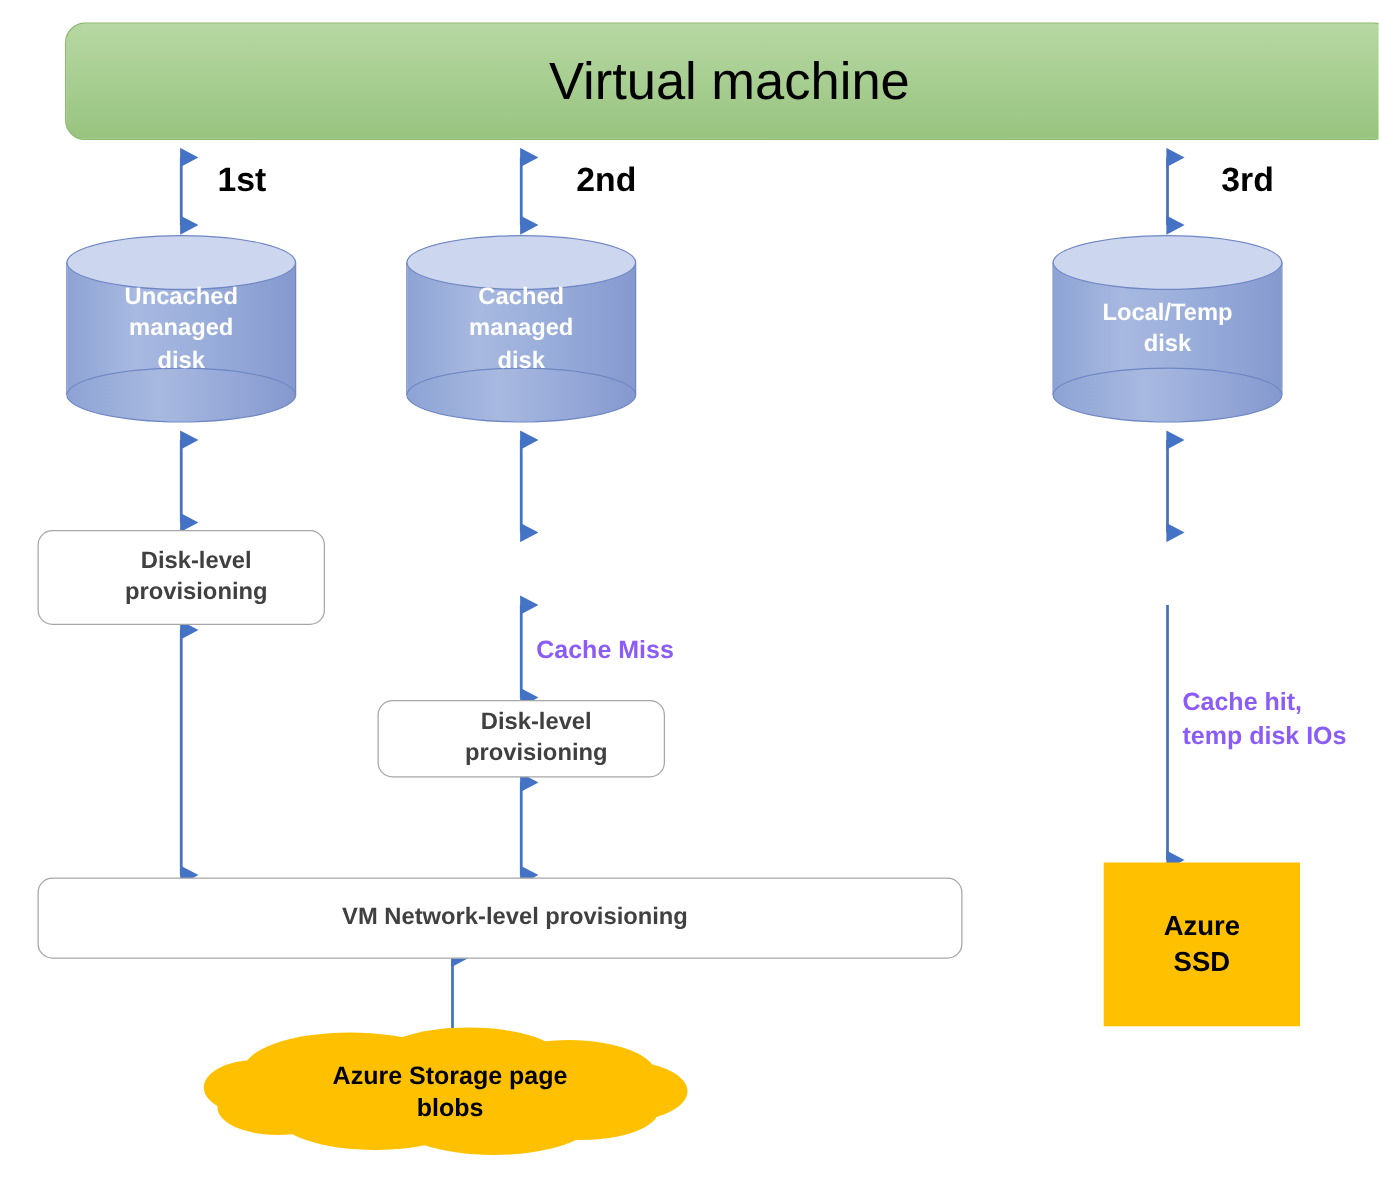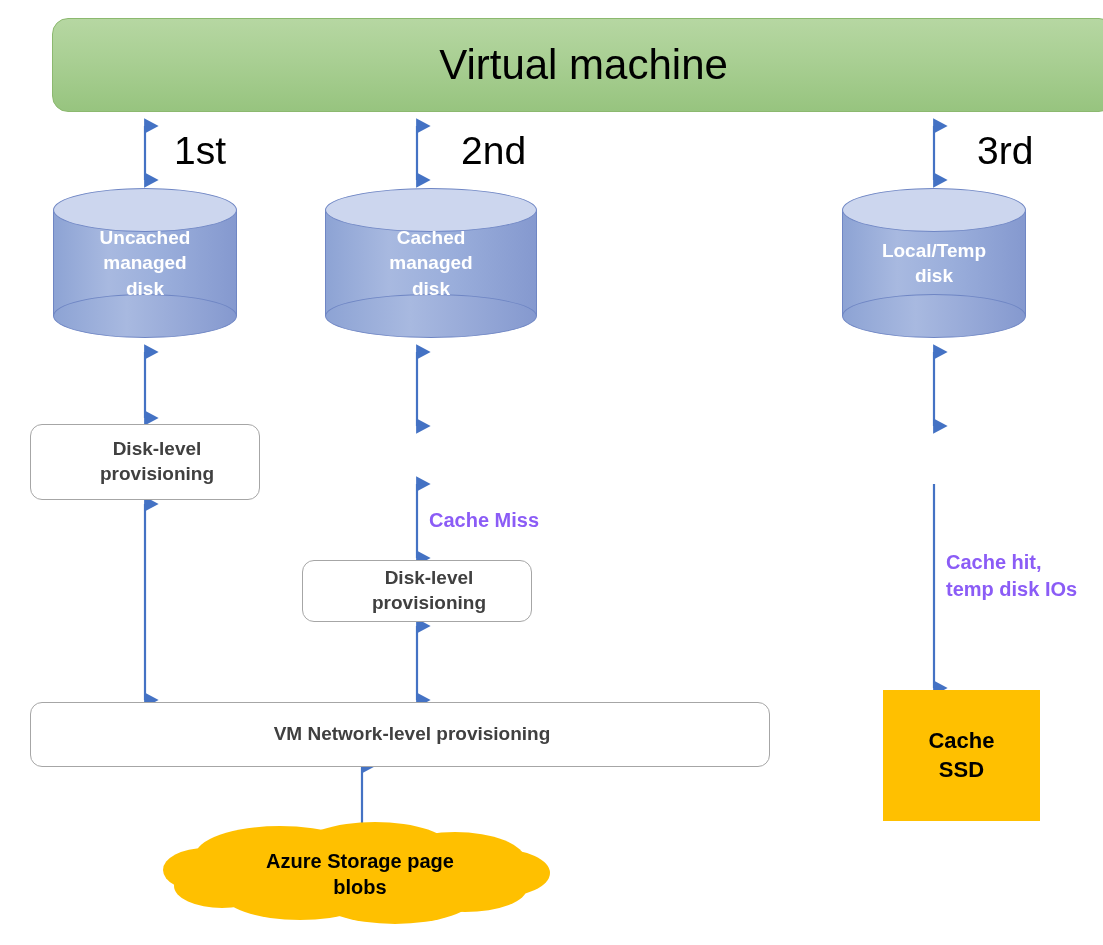--- a/index.html
+++ b/index.html
@@ -127,23 +127,23 @@
     font-size: 20px;
     font-weight: bold;
     line-height: 1.3;
     white-space: pre-line;
     z-index: 4;
   }
 
   
   .ord-label {
     position: absolute;
-    font-size: 39px;
-    color: #000000;
-    font-weight: 400;
+    font-size: 27px;
+    color: #000000;
+    font-weight: 700;
   }
   .annot-label {
     position: absolute;
     font-size: 20px;
     color: #8b5cf6;
     font-weight: bold;
     line-height: 1.35;
     white-space: pre-line;
   }
 
@@ -203,21 +203,21 @@
 
   <div class="cylinder" style="left:53px; top:188px; width:184px; height:150px;">
     <div class="cyl-body"></div>
     <div class="cyl-bottom"></div>
     <div class="cyl-top"></div>
     <div class="cyl-label">Uncached
 managed
 disk</div>
   </div>
 
-  <div class="cylinder" style="left:325px; top:188px; width:184px; height:150px;padding-left:28px;">
+  <div class="cylinder" style="left:325px; top:188px; width:184px; height:150px;">
     <div class="cyl-body"></div>
     <div class="cyl-bottom"></div>
     <div class="cyl-top"></div>
     <div class="cyl-label">Cached
 managed
 disk</div>
   </div>
 
   <div class="cylinder" style="left:842px; top:188px; width:184px; height:150px;">
     <div class="cyl-body"></div>
@@ -233,21 +233,21 @@
 
   <div class="proc-box" style="left:302px; top:560px; width:230px; height:62px;">Disk-level
 provisioning</div>
 
   <div class="proc-box" style="left:30px; top:702px; width:740px; height:65px;">VM Network-level provisioning</div>
 
   <div class="annot-label" style="left:429px; top:507px;">Cache Miss</div>
   <div class="annot-label" style="left:946px; top:549px;">Cache hit,
 temp disk IOs</div>
 
-  <div id="server-ssd" class="abs" style="left:856px; top:690px; width:157px; height:131px;">Cache
+  <div id="server-ssd" class="abs" style="left:856px; top:690px; width:157px; height:131px;">Azure
 SSD</div>
 
   <svg id="cloud-shape" width="400" height="110" style="left:160px; top:818px;" viewBox="0 0 400 110">
     <g fill="#ffc000">
       <ellipse cx="120" cy="38" rx="85" ry="30"></ellipse>
       <ellipse cx="215" cy="30" rx="75" ry="26"></ellipse>
       <ellipse cx="295" cy="42" rx="70" ry="28"></ellipse>
       <ellipse cx="338" cy="55" rx="52" ry="24"></ellipse>
       <ellipse cx="45" cy="52" rx="42" ry="22"></ellipse>
       <ellipse cx="62" cy="68" rx="48" ry="22"></ellipse>

